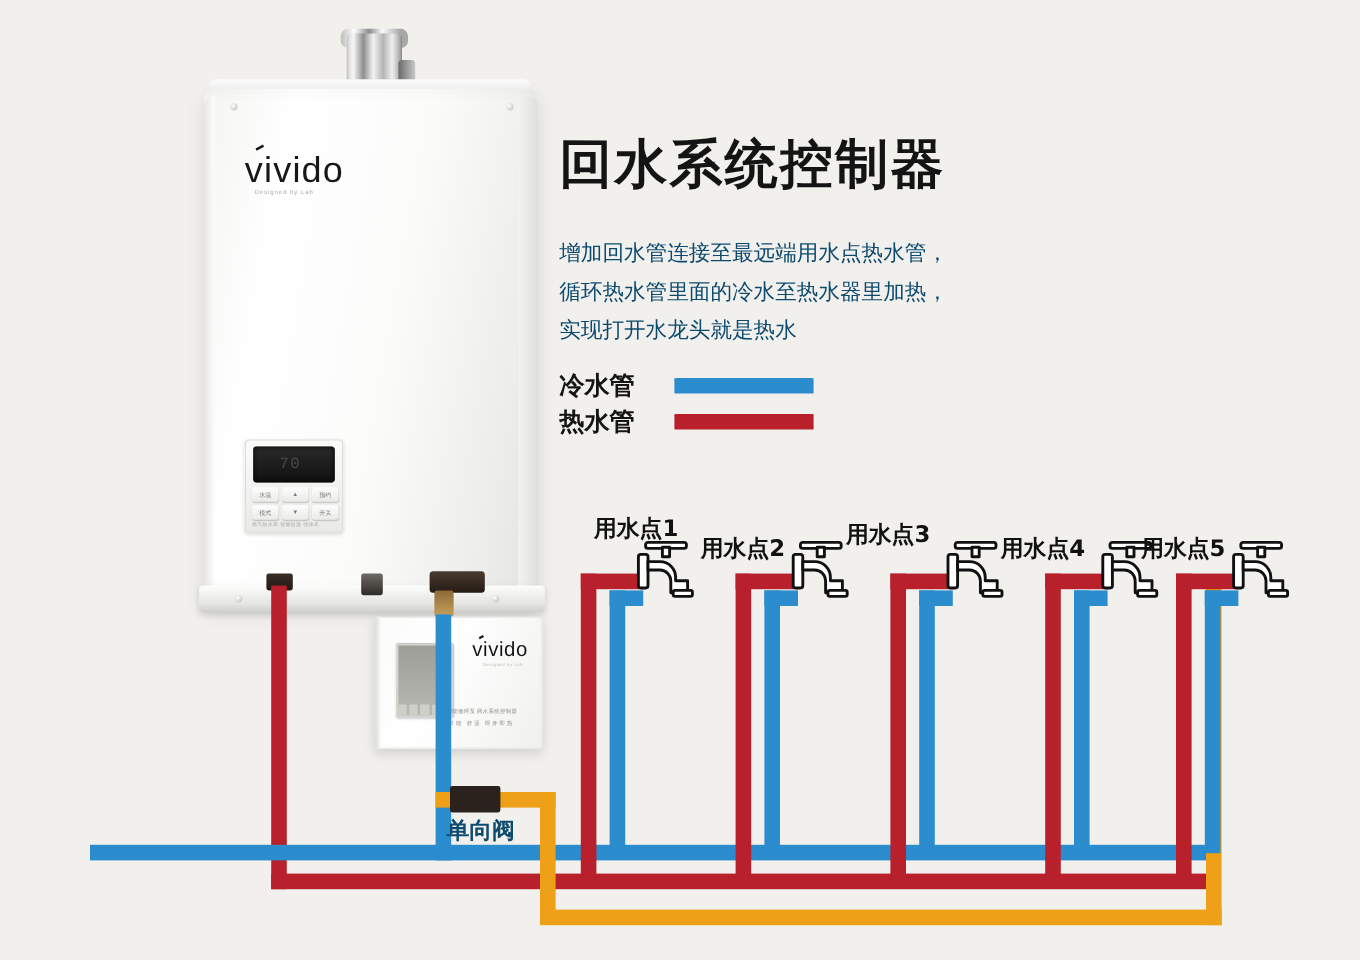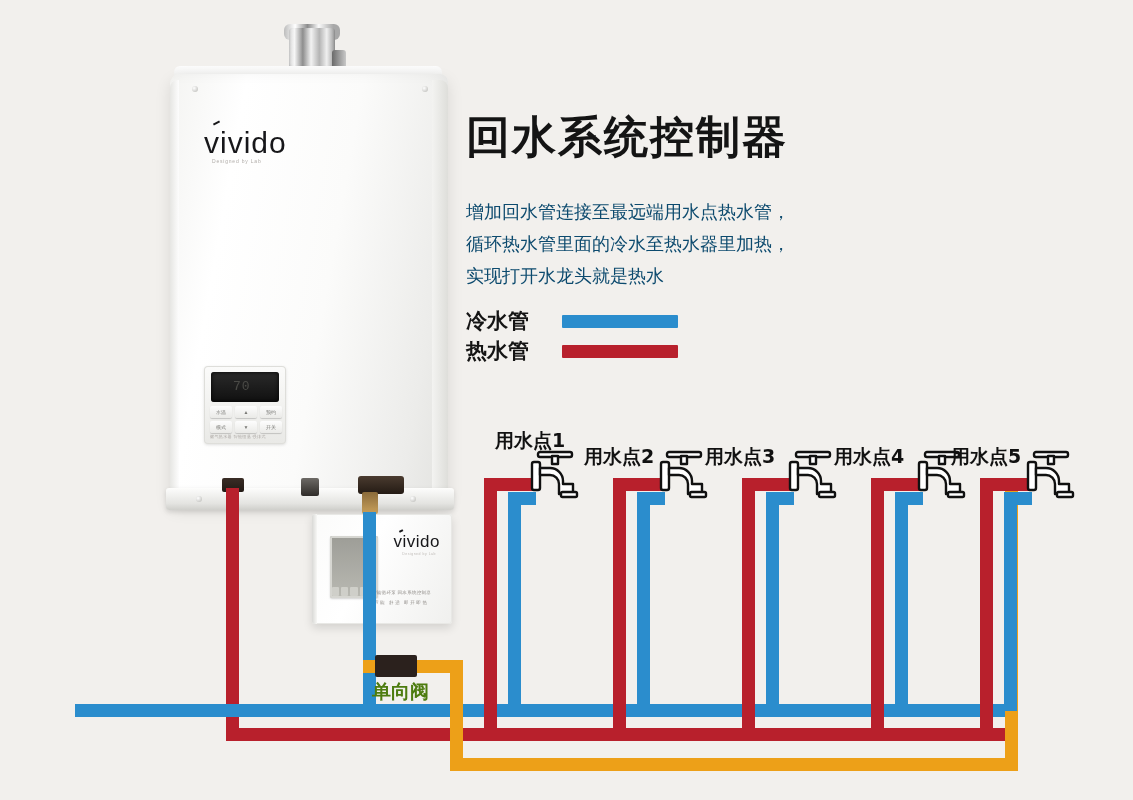--- a/index.html
+++ b/index.html
@@ -126,21 +126,21 @@
   
   .wp-label{
     position:absolute;font-size:19px;color:#111;font-weight:700;
     font-family:"DejaVu Sans","Liberation Sans",sans-serif;white-space:nowrap;
   }
   .valve-box{
     position:absolute;left:375px;top:655px;width:42px;height:22px;border-radius:2px;
     background:#2b211d;
   }
   .valve-label{
-    position:absolute;left:372px;top:679px;font-size:19px;font-weight:700;color:#4d7c0f;
+    position:absolute;left:372px;top:679px;font-size:19px;font-weight:700;color:#0c4a6e;
     font-family:"DejaVu Sans","Liberation Sans",sans-serif;white-space:nowrap;
   }
 
   
   .title{
     position:absolute;left:466px;top:108px;font-size:44px;font-weight:700;color:#141414;
     letter-spacing:2px;font-family:"DejaVu Sans","Liberation Sans",sans-serif;white-space:nowrap;
   }
   .desc{
     position:absolute;left:466px;top:196px;font-size:18px;line-height:32px;color:#0c4a6e;
@@ -315,21 +315,21 @@
         <rect x="28" y="6" width="6" height="8"></rect>
         <rect x="8" y="12" width="8" height="28" rx="2"></rect>
         <path d="M16 18 h10 a13 13 0 0 1 13 13 v3 h10 v10 h-14 v-10 a9 9 0 0 0 -9 -9 h-10 z"></path>
         <rect x="37" y="42" width="16" height="5" rx="1.5"></rect>
       </g>
     </svg>
   </div>
 
   <div class="wp-label" style="left:455px;top:428px;margin-left:40px;">用水点1</div>
   <div class="wp-label" style="left:584px;top:444px;">用水点2</div>
-  <div class="wp-label" style="left:705px;top:444px;text-align:center;">用水点3</div>
+  <div class="wp-label" style="left:705px;top:433px;text-align:center;">用水点3</div>
   <div class="wp-label" style="left:834px;top:444px;">用水点4</div>
   <div class="wp-label" style="left:951px;top:444px;">用水点5</div>
 
   <div class="title">回水系统控制器</div>
 
   <div class="desc">
     <div>增加回水管连接至最远端用水点热水管，</div>
     <div>循环热水管里面的冷水至热水器里加热，</div>
     <div>实现打开水龙头就是热水</div>
   </div>

